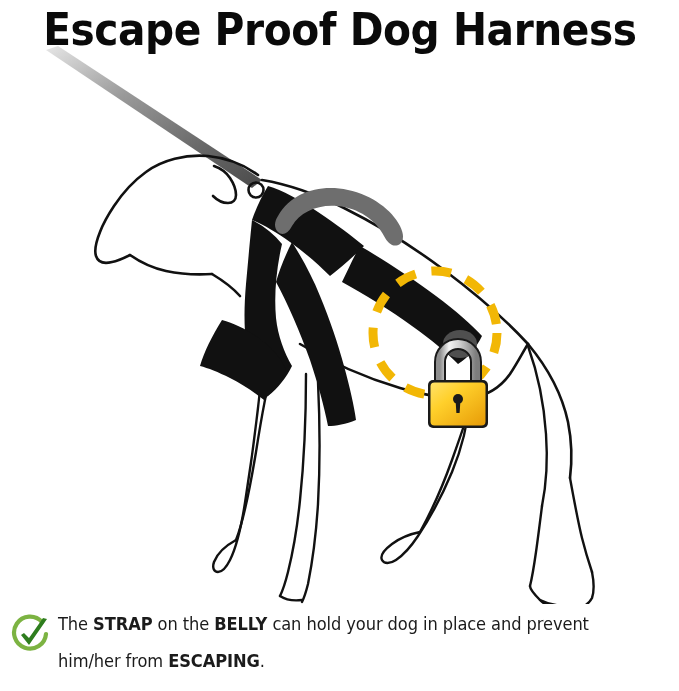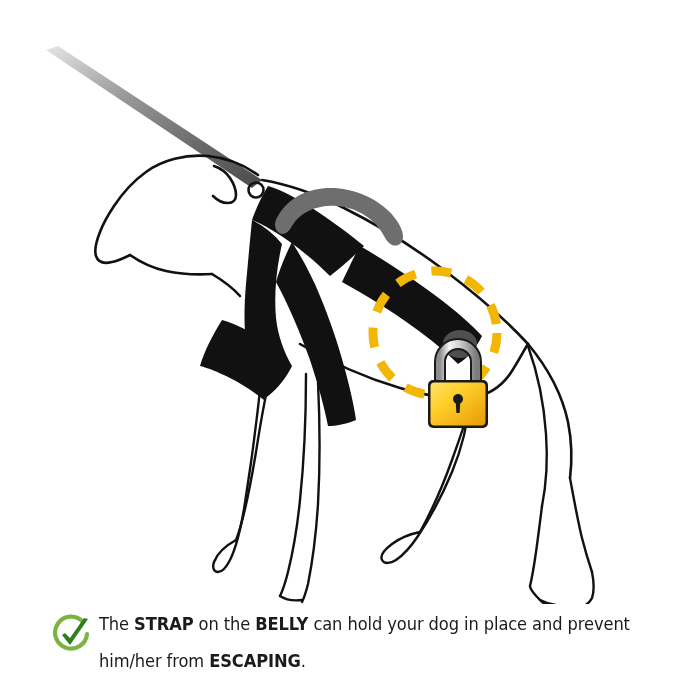--- a/index.html
+++ b/index.html
@@ -55,21 +55,20 @@
     height: 560px;
   }
 
   
   #caption-block {
     position: absolute;
     left: 0;
     top: 606px;
     width: 595px;
     height: 85px;
-    margin-left: 41px;
   }
   #check-badge {
     position: absolute;
     left: 10px;
     top: 8px;
     width: 42px;
     height: 42px;
   }
   #check-badge svg { display: block; width: 42px; height: 42px; }
 
@@ -86,20 +85,23 @@
     transform: scaleX(0.93);
     transform-origin: left top;
   }
   #caption-text b { font-weight: 700; }
 </style>
 </head>
 <body>
 
 <div id="page">
 
+  <div id="title-bar">
+    <div id="title-text">Escape Proof Dog Harness</div>
+  </div>
 
   <div id="illustration">
     <svg viewBox="0 0 679 560" xmlns="http://www.w3.org/2000/svg">
       <defs>
         <linearGradient id="leashGrad" x1="0" y1="0" x2="1" y2="1">
           <stop offset="0%" stop-color="#e6e6e6"></stop>
           <stop offset="35%" stop-color="#9a9a9a"></stop>
           <stop offset="70%" stop-color="#6a6a6a"></stop>
           <stop offset="100%" stop-color="#4a4a4a"></stop>
         </linearGradient>

